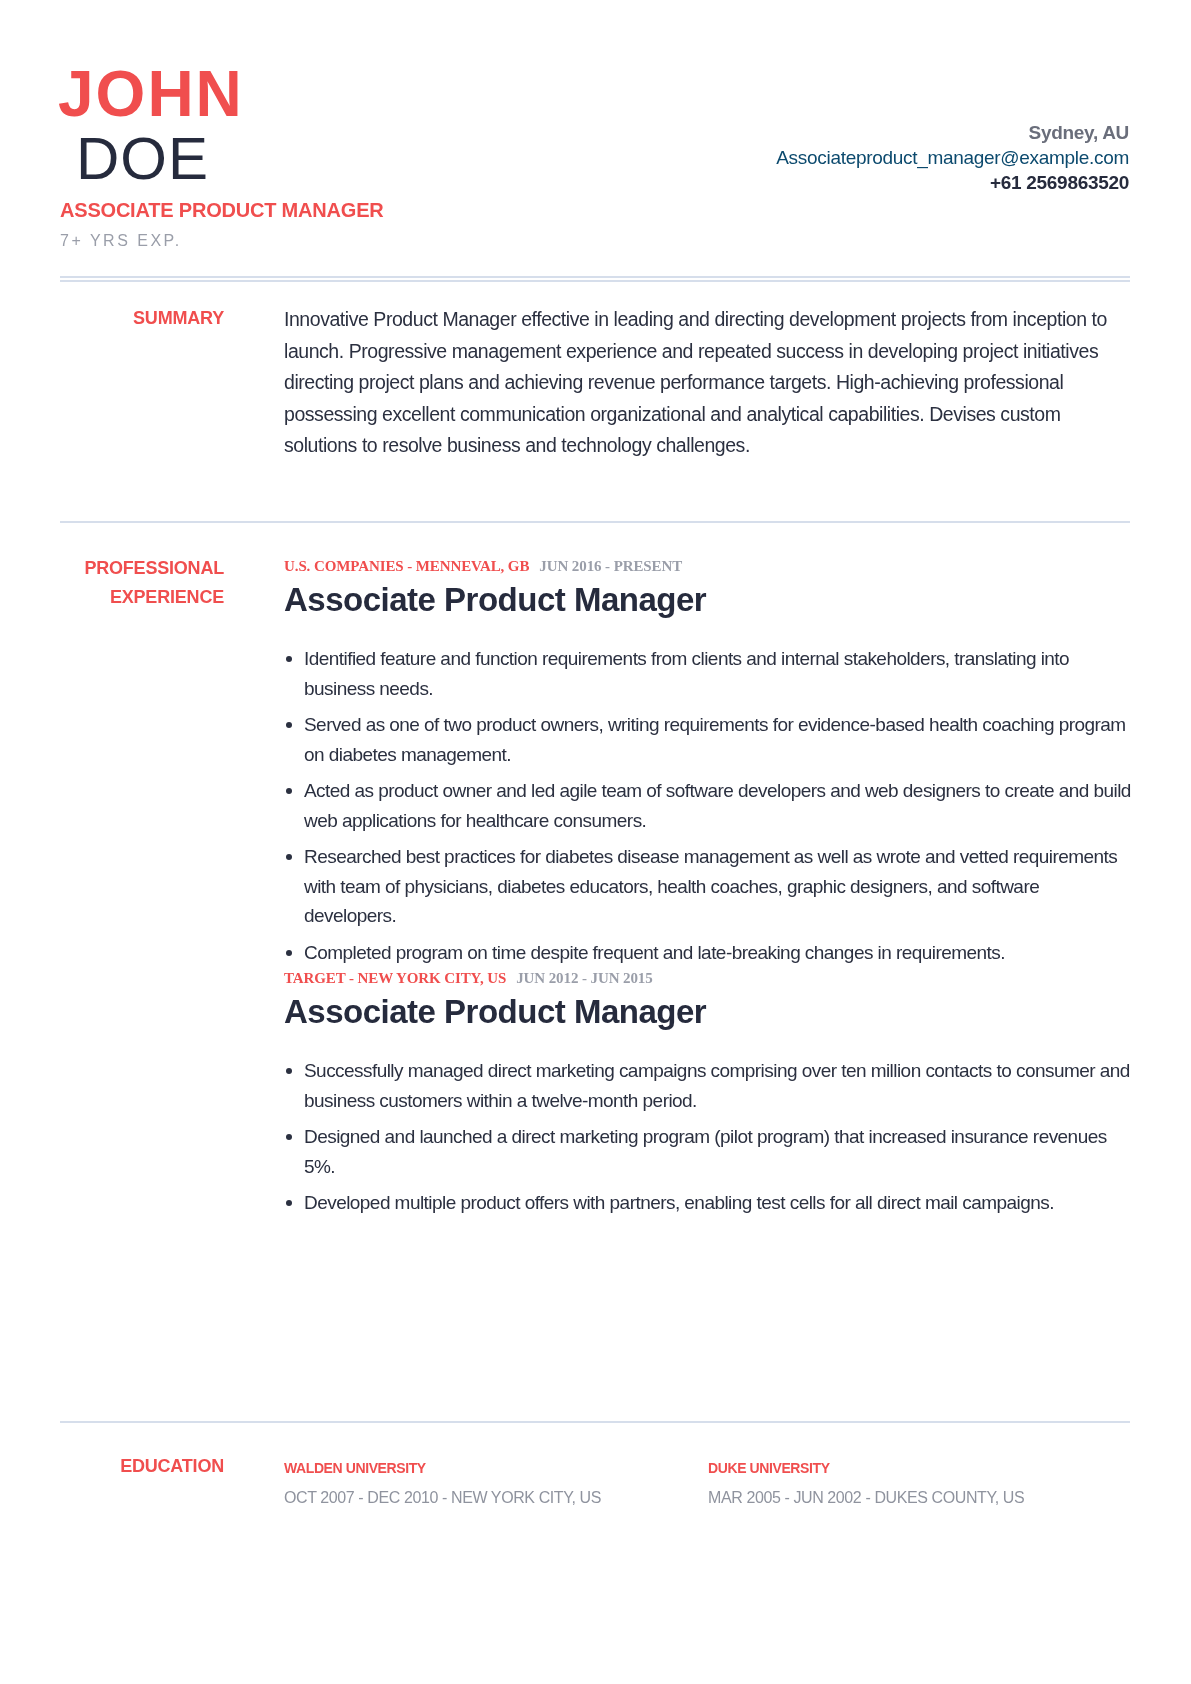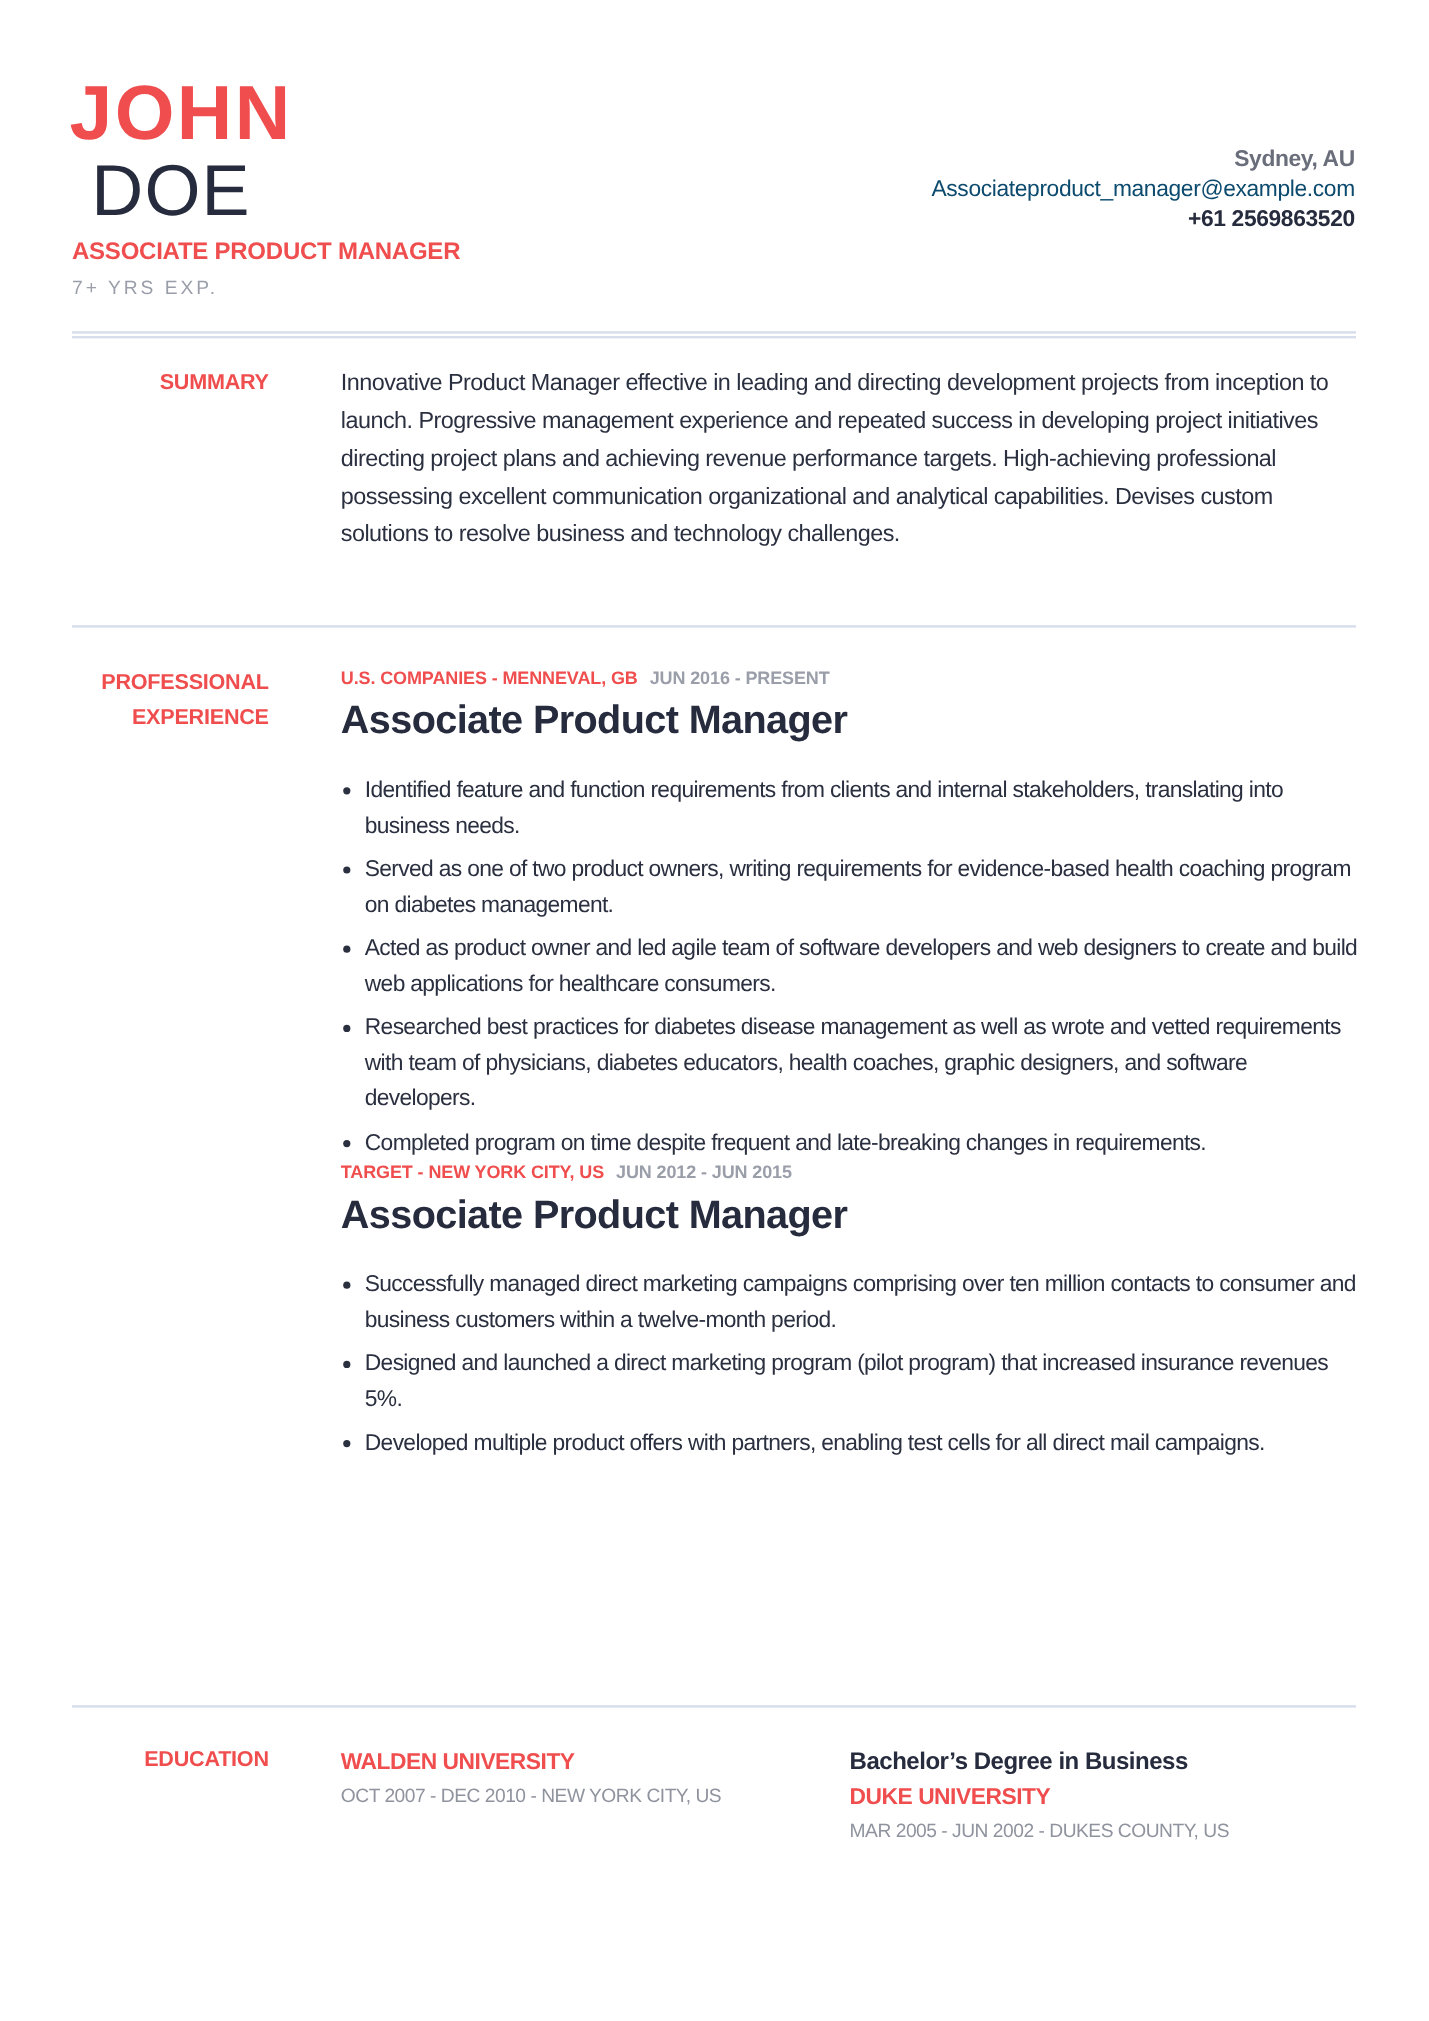--- a/index.html
+++ b/index.html
@@ -19,32 +19,32 @@
   #contact .phone { color:#262b3d; font-weight:bold; }
 
   .rule { left:60px; width:1070px; height:2px; background:#d6deeb; }
   .rule-double { left:60px; width:1070px; height:6px; border-top:2px solid #d6deeb; border-bottom:2px solid #d6deeb; box-sizing:border-box; }
 
   .section-label { left:60px; width:164px; text-align:right; font-size:18px; font-weight:bold; color:#f04e4e; line-height:29px; letter-spacing:-0.2px; }
 
   .content { left:284px; width:848px; }
   .summary-text { font-size:19.5px; line-height:31.5px; color:#2b3040; letter-spacing:-0.45px; margin:0; }
 
-  .job-meta { font-size:15px; font-weight:bold; line-height:20px; letter-spacing:-0.1px; white-space:nowrap; }
+  .job-meta { font-size:15px; font-weight:bold; line-height:20px; letter-spacing:-0.1px; white-space:nowrap;font-family:Liberation Serif, serif; }
   .job-meta .company { color:#f04e4e; }
   .job-meta .dates { color:#9a9ea9; margin-left:10px; }
   .job-title { font-size:33px; font-weight:bold; color:#262b3d; line-height:44px; margin-top:2px; letter-spacing:-0.5px; }
 
   ul.bullets { list-style:none; margin:0; padding:0; }
   ul.bullets li { position:relative; padding-left:20px; font-size:19px; line-height:29.5px; letter-spacing:-0.55px; color:#2b3040; margin-bottom:7px; }
   ul.bullets li .dot { position:absolute; left:2px; top:12px; width:6px; height:6px; border-radius:50%; background:#2b3040; }
 
   .edu-col { width:420px; }
   .edu-degree { font-size:20px; font-weight:bold; color:#262b3d; line-height:29px; letter-spacing:-0.4px; white-space:nowrap; }
-  .edu-school { font-size:19px; font-weight:bold; color:#f04e4e; line-height:29px; letter-spacing:-0.4px; }
+  .edu-school { font-size:14px; font-weight:bold; color:#f04e4e; line-height:29px; letter-spacing:-0.4px; }
   .edu-meta { font-size:16px; color:#8f939e; line-height:29px; letter-spacing:-0.4px; white-space:nowrap; }
 </style>
 </head>
 <body>
 
 <div id="first-name" class="abs">JOHN</div>
 <div id="last-name" class="abs">DOE</div>
 <div id="headline" class="abs">ASSOCIATE PRODUCT MANAGER</div>
 <div id="experience" class="abs">7+ YRS EXP.</div>
 
@@ -97,16 +97,15 @@
 <div class="abs rule" style="top:1421px;"></div>
 
 <div class="abs section-label" style="top:1452px;">EDUCATION</div>
 
 <div class="abs edu-col" style="left:284px; top:1454px;">
   <div class="edu-school">WALDEN UNIVERSITY</div>
   <div class="edu-meta">OCT 2007 - DEC 2010 - NEW YORK CITY, US</div>
 </div>
 
 <div class="abs edu-col" style="left:708px; top:1454px;">
-  <div class="edu-degree">Bachelor’s Degree in Business</div>
   <div class="edu-school">DUKE UNIVERSITY</div>
   <div class="edu-meta">MAR 2005 - JUN 2002 - DUKES COUNTY, US</div>
 </div>
 
 </body></html>

